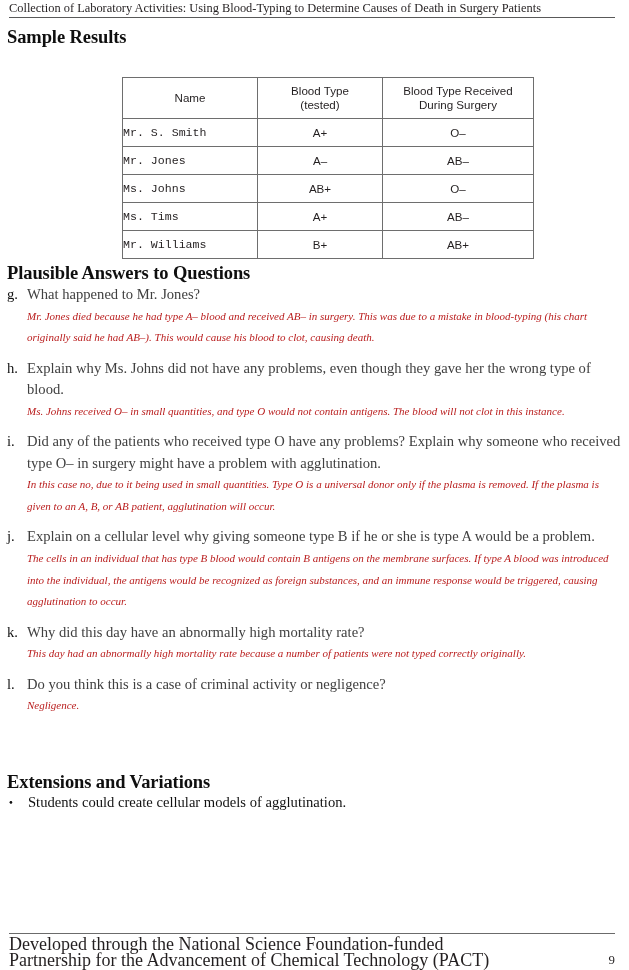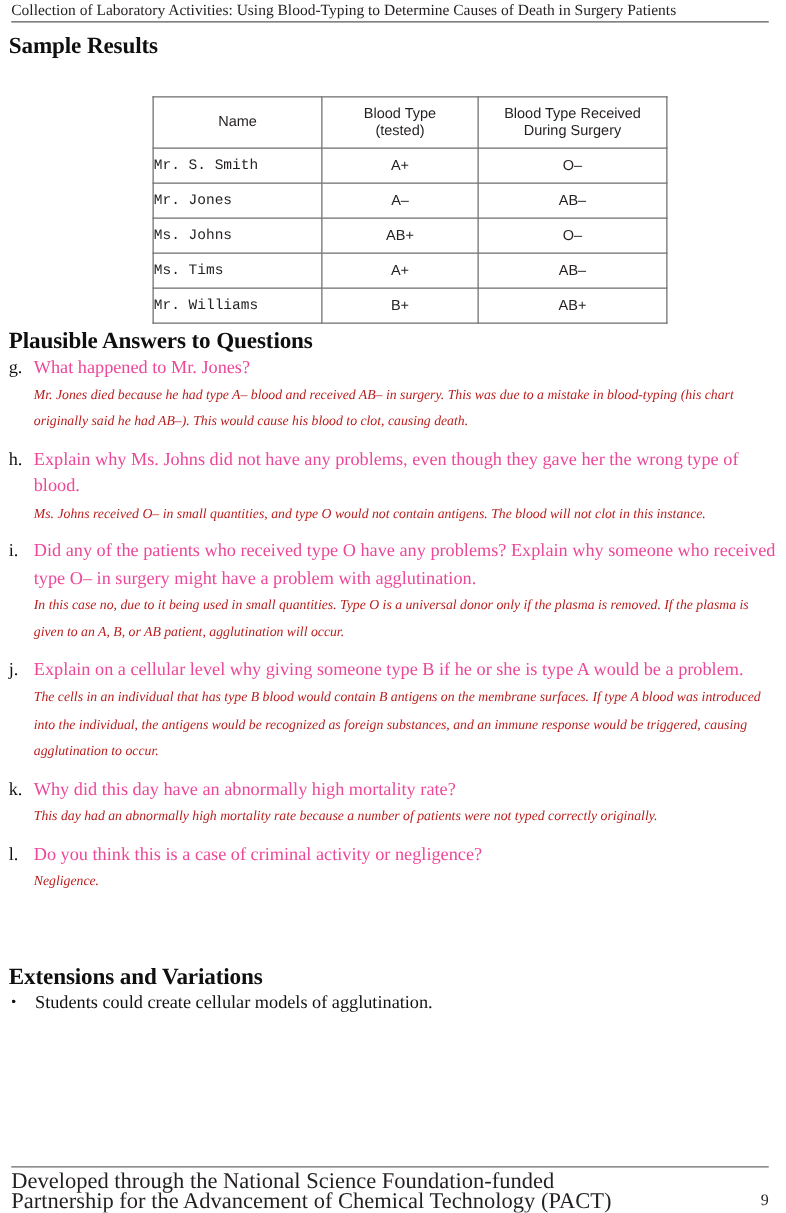--- a/index.html
+++ b/index.html
@@ -107,21 +107,21 @@
     left: 7px;
     top: 0;
     width: 18px;
     font-size: 14.6px;
     line-height: 21.5px;
     color: #121212;
   }
   .qa-question {
     font-size: 14.6px;
     line-height: 21.5px;
-    color: #ec4899;
+    color: #404040;
   }
   .qa-answer {
     font-style: italic;
     font-size: 11px;
     line-height: 21.6px;
     color: #b91c1c;
   }
   .qa-item.wide { padding-right: 2px; }
 
   

